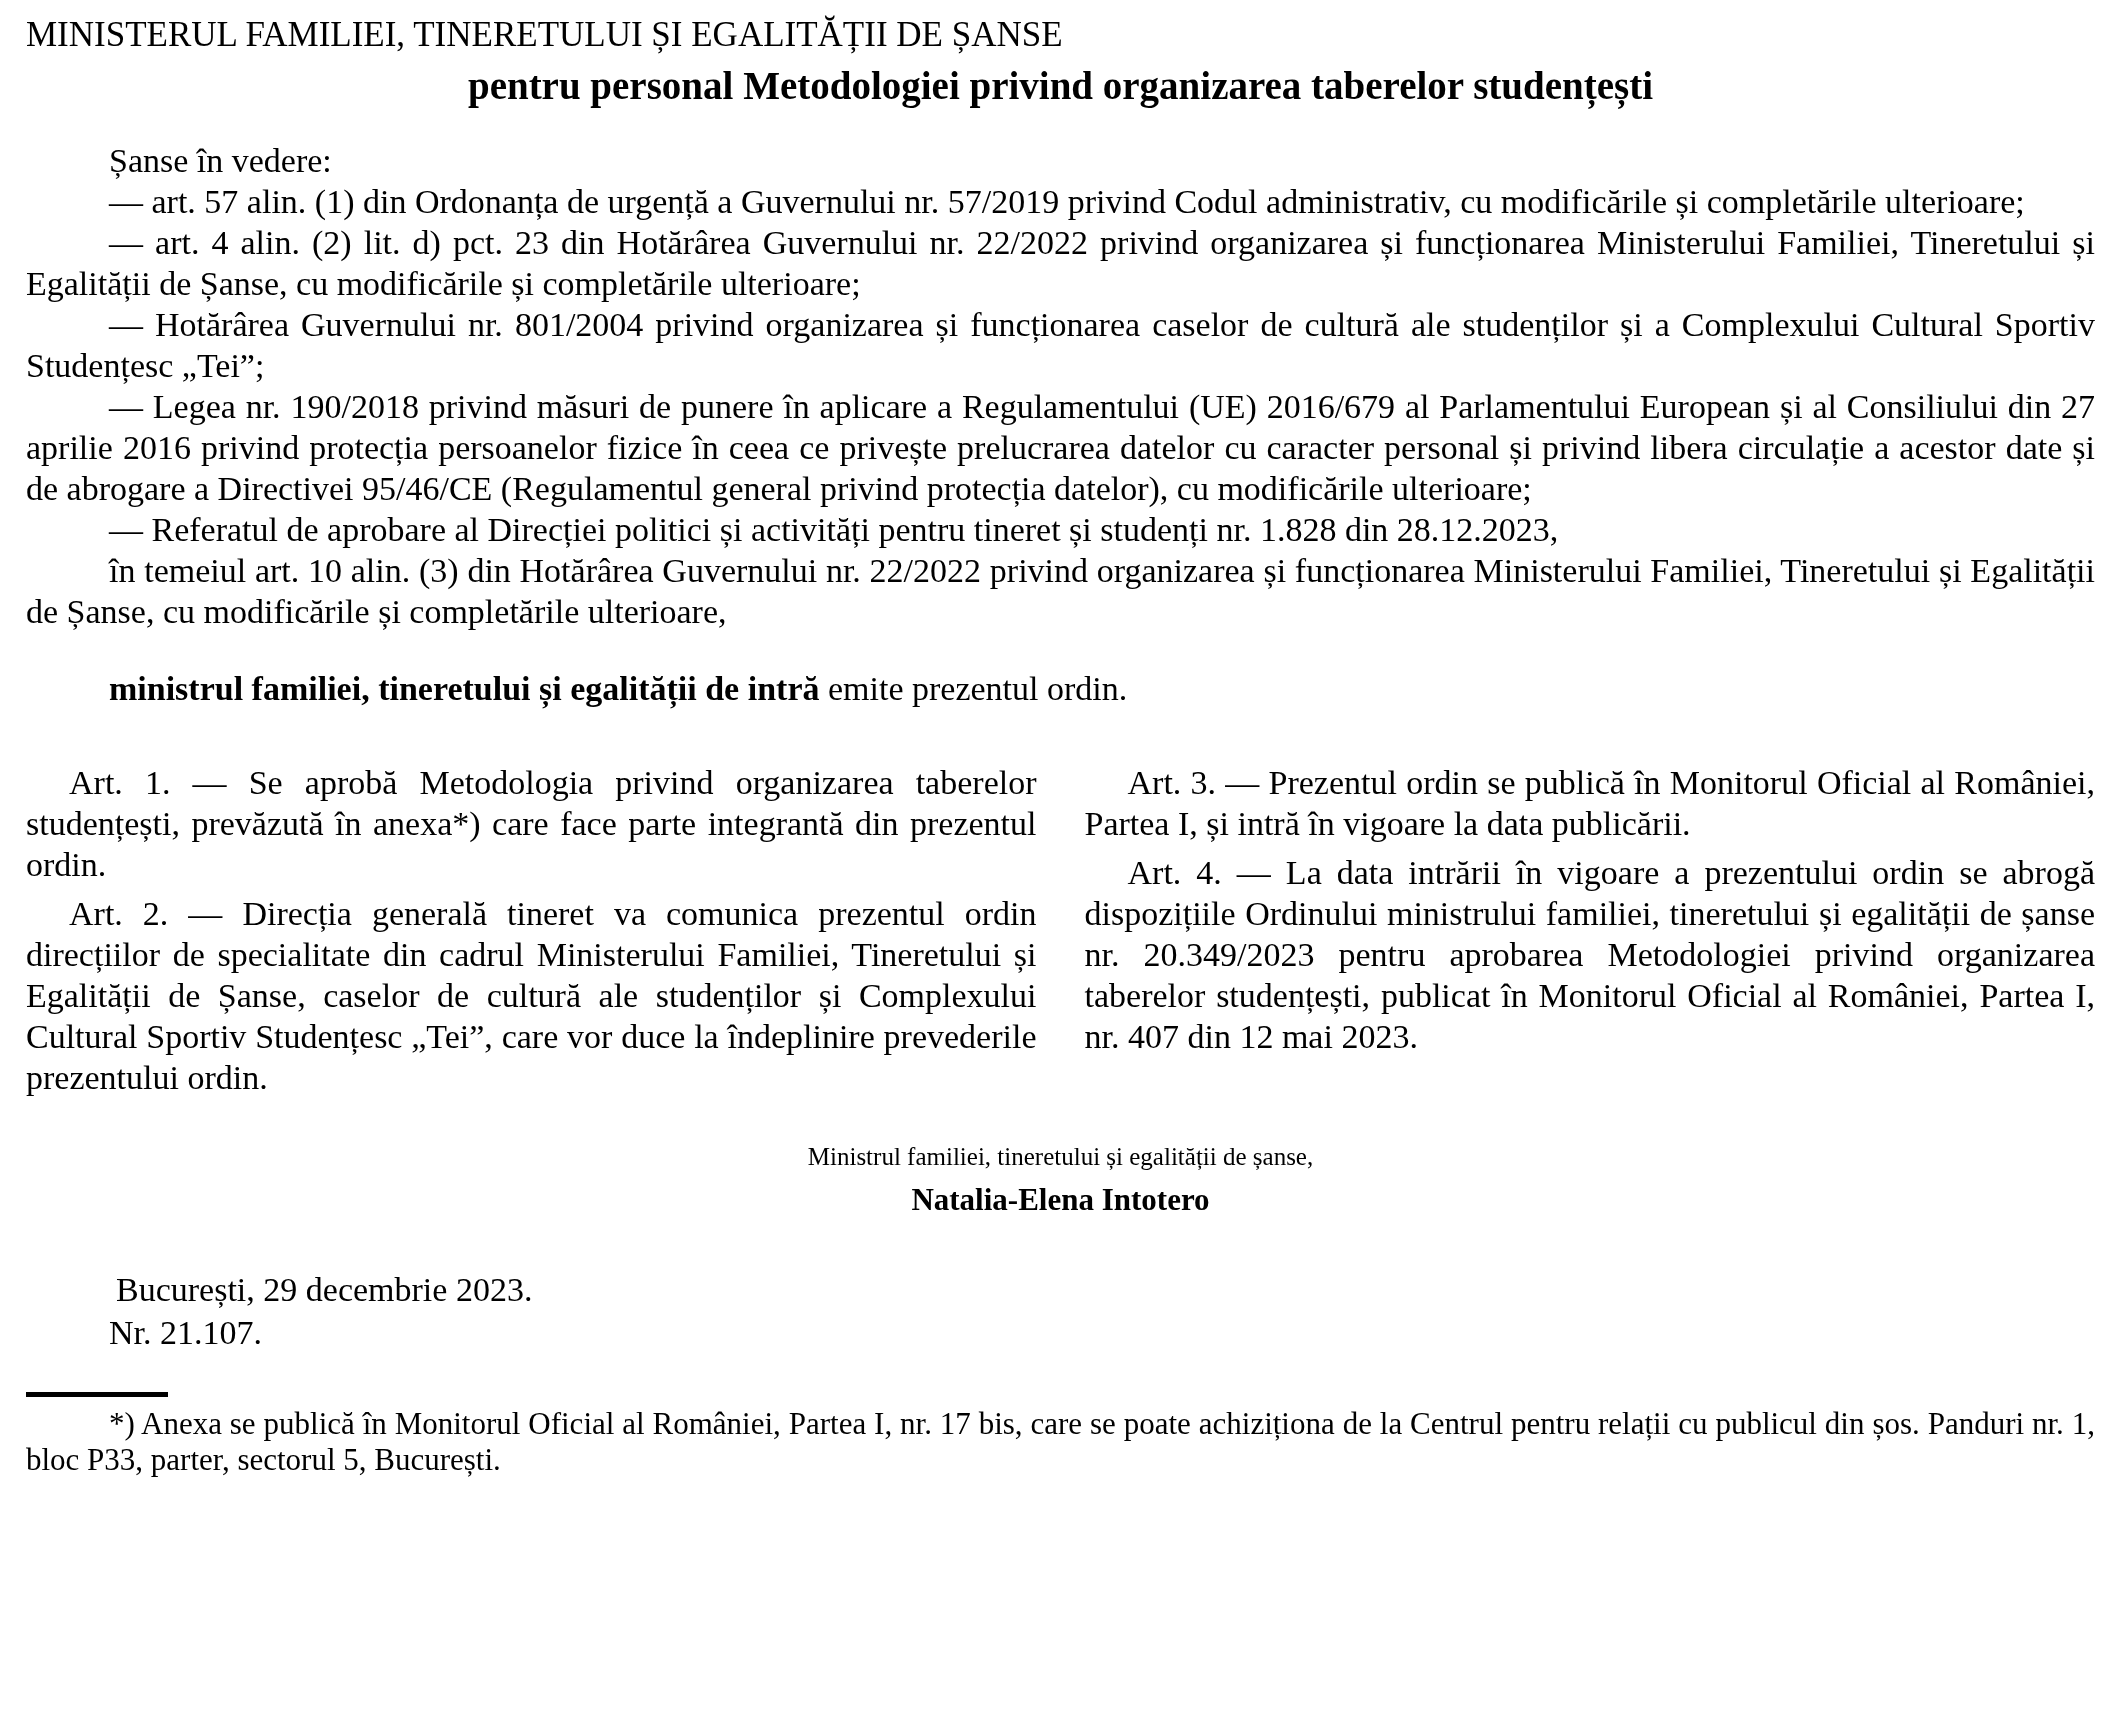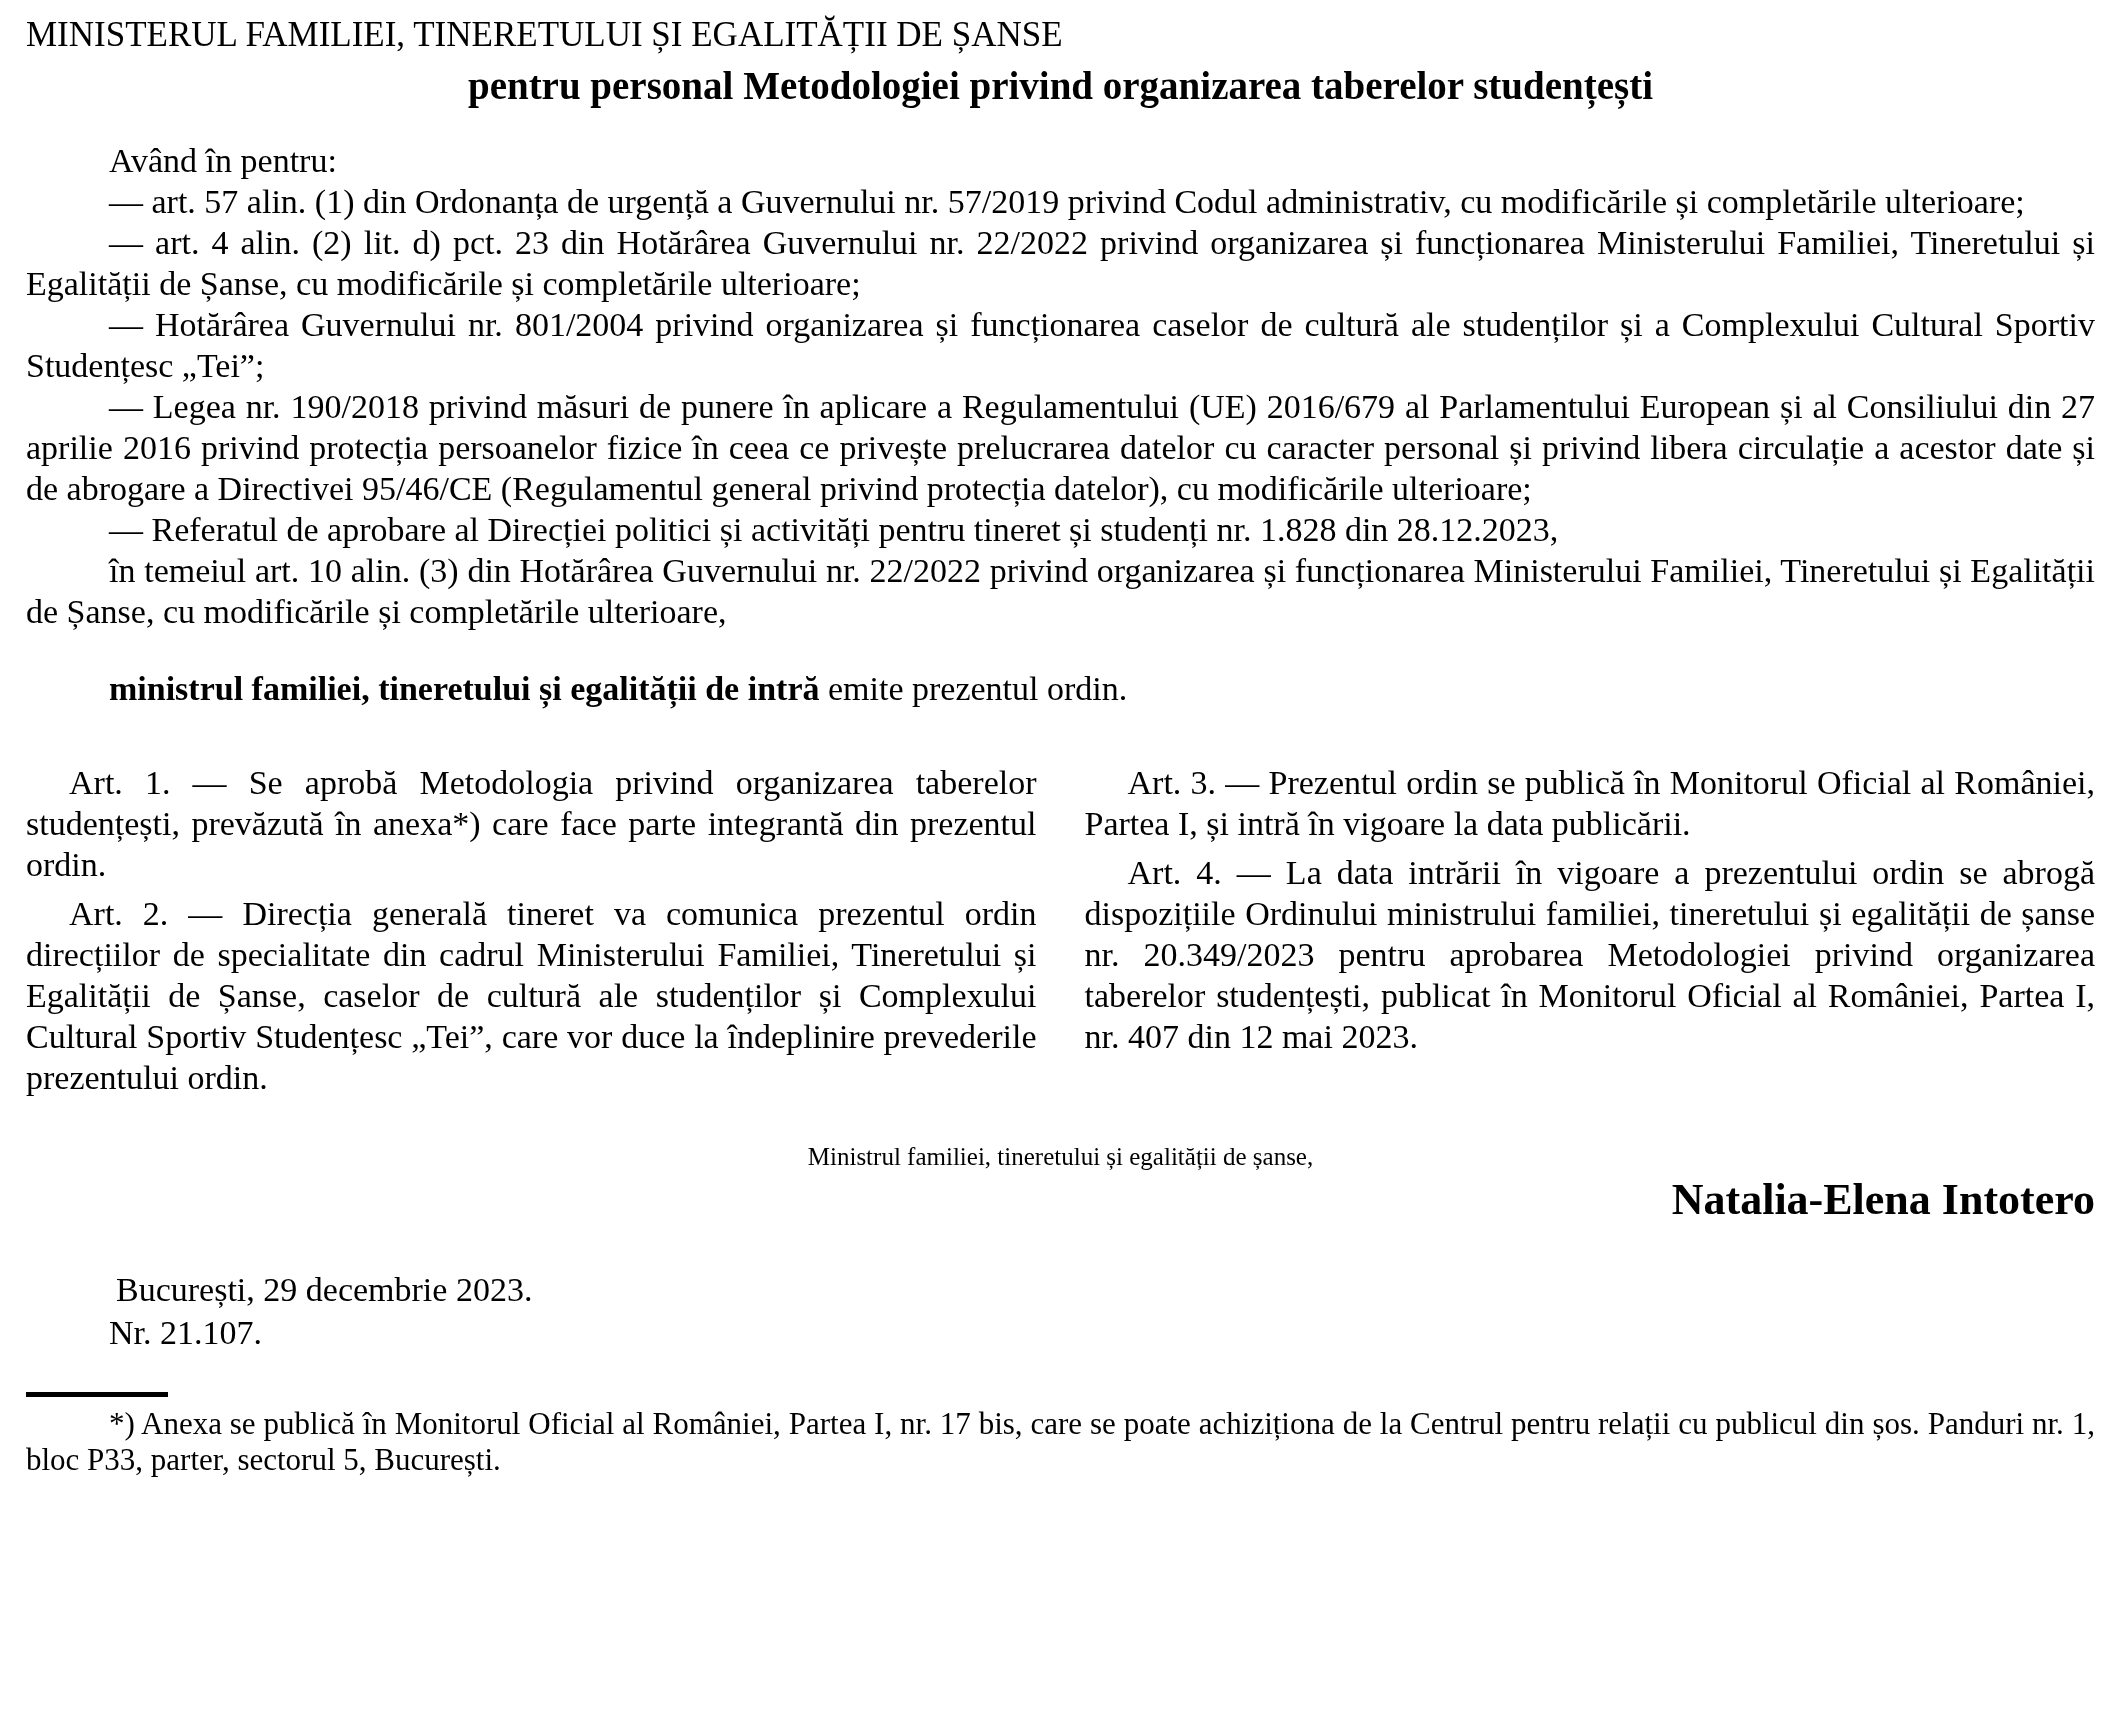--- a/index.html
+++ b/index.html
@@ -65,23 +65,23 @@
   .col { flex: 1 1 0; min-width: 0; }
   .col .para { text-indent: 43px; margin-top: 8px; }
   .sig-title {
     margin-top: 38px;
     text-align: center;
     font-size: 25px;
     line-height: 41px;
   }
   .sig-name {
     margin-top: 1.7px;
-    text-align: right;
+    text-align: center;
     font-weight: bold;
-    font-size: 44px;
+    font-size: 31px;
     line-height: 41px;
   }
   .place-date {
     margin-top: 48px;
     margin-left: 90px;
     font-size: 34px;
     line-height: 43px;
   }
   .order-number {
     margin-left: 83px;
@@ -106,21 +106,21 @@
 <body>
 
 <div class="page">
 
   <div class="ministry-header">MINISTERUL FAMILIEI, TINERETULUI ȘI EGALITĂȚII DE ȘANSE</div>
 
 
   <div class="order-subtitle">pentru personal Metodologiei privind organizarea taberelor studențești</div>
 
   <div class="preamble">
-      <p class="para">Având în pentru:</p>
+      <p class="para">Șanse în vedere:</p>
       <p class="para">— art. 57 alin. (1) din Ordonanța de urgență a Guvernului nr. 57/2019 privind Codul administrativ, cu modificările și completările ulterioare;</p>
       <p class="para">— art. 4 alin. (2) lit. d) pct. 23 din Hotărârea Guvernului nr. 22/2022 privind organizarea și funcționarea Ministerului Familiei, Tineretului și Egalității de Șanse, cu modificările și completările ulterioare;</p>
       <p class="para">— Hotărârea Guvernului nr. 801/2004 privind organizarea și funcționarea caselor de cultură ale studenților și a Complexului Cultural Sportiv Studențesc „Tei”;</p>
       <p class="para">— Legea nr. 190/2018 privind măsuri de punere în aplicare a Regulamentului (UE) 2016/679 al Parlamentului European și al Consiliului din 27 aprilie 2016 privind protecția persoanelor fizice în ceea ce privește prelucrarea datelor cu caracter personal și privind libera circulație a acestor date și de abrogare a Directivei 95/46/CE (Regulamentul general privind protecția datelor), cu modificările ulterioare;</p>
       <p class="para">— Referatul de aprobare al Direcției politici și activități pentru tineret și studenți nr. 1.828 din 28.12.2023,</p>
       <p class="para">în temeiul art. 10 alin. (3) din Hotărârea Guvernului nr. 22/2022 privind organizarea și funcționarea Ministerului Familiei, Tineretului și Egalității de Șanse, cu modificările și completările ulterioare,</p>
     </div>
 
   <p class="para enacting"><span class="bold">ministrul familiei, tineretului și egalității de intră</span><span> emite prezentul ordin.</span></p>
 

